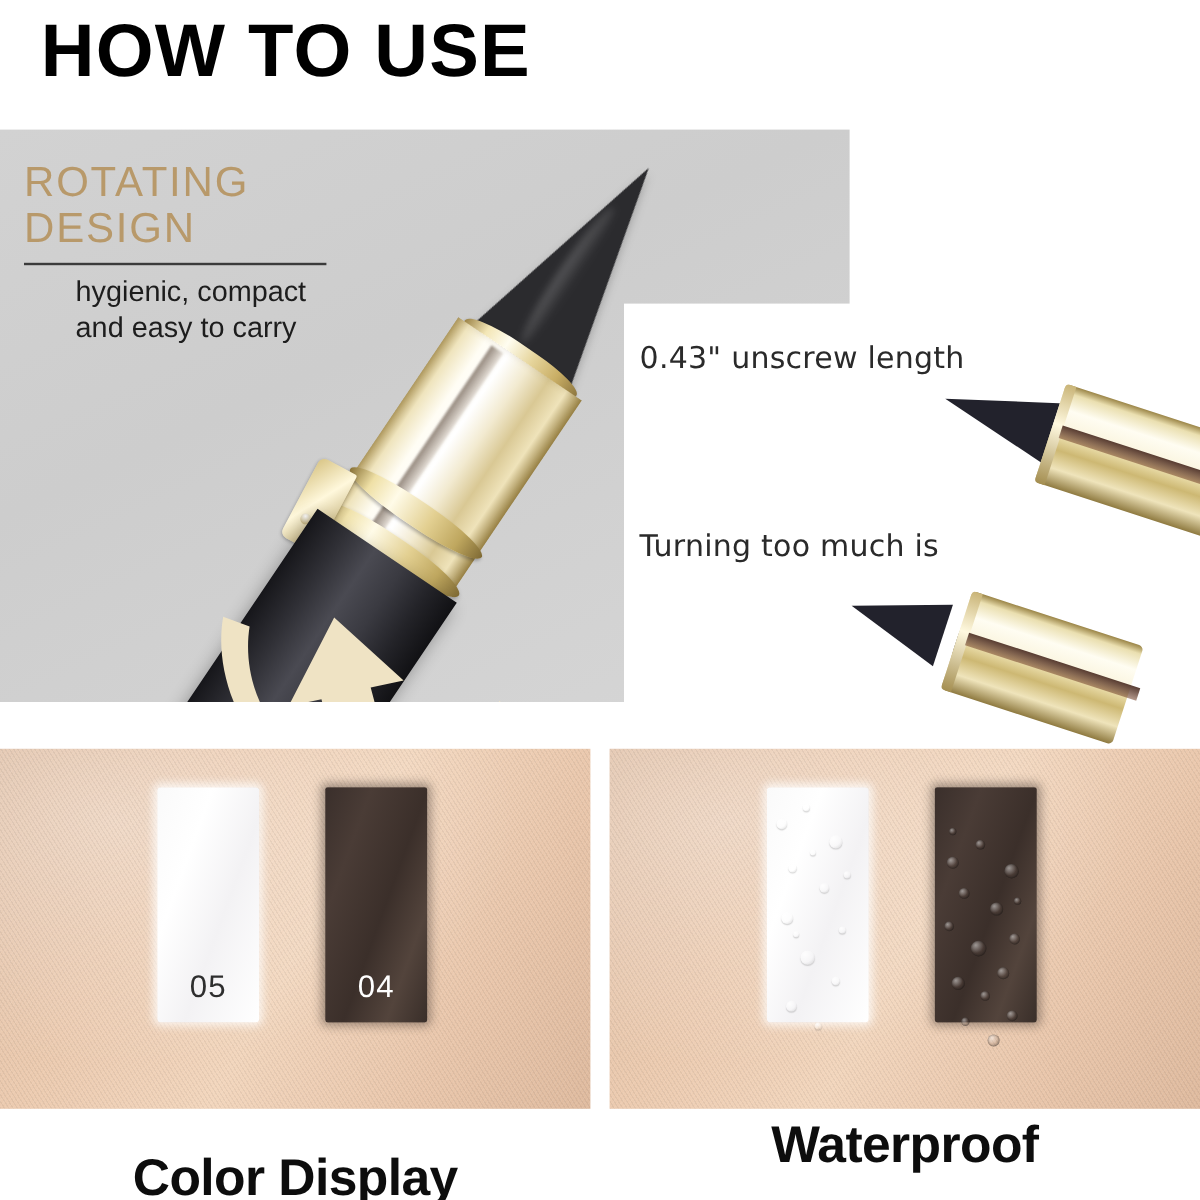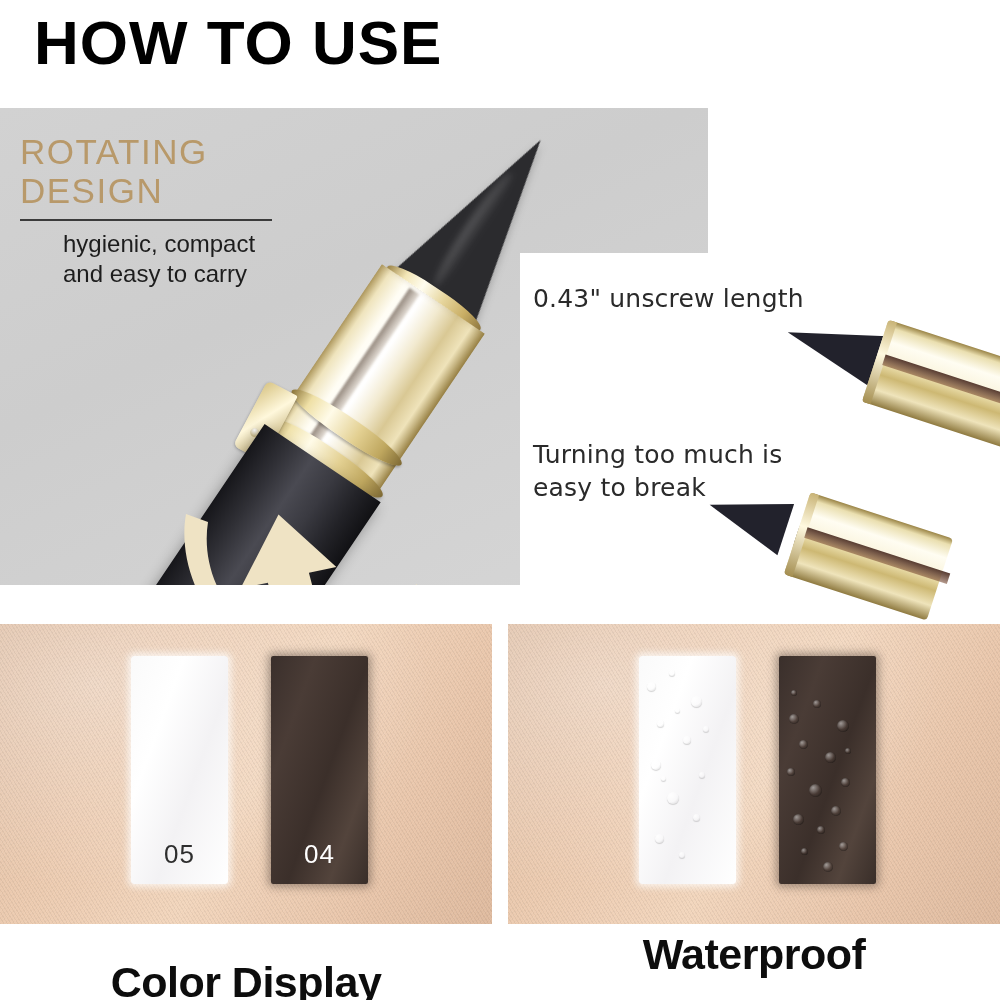--- a/index.html
+++ b/index.html
@@ -321,22 +321,21 @@
       radial-gradient(ellipse at 20% 20%, rgba(255,255,255,0.32), rgba(255,255,255,0) 60%),
       linear-gradient(120deg, #e0bfa5 0%, #eccbb0 28%, #f2d6bd 52%, #e9c6ab 78%, #dfbb9f 100%);
   }
   #panel-color { left: 0px; }
   #panel-water { left: 508px; }
 
   .swatch {
     position: absolute;
     top: 32px;
     width: 85px;
-    height: 228px;
-    padding-left: 12px;
+    height: 196px;
   }
   .swatch-white {
     left: 131px;
     background: linear-gradient(110deg,#fafafa,#ffffff 30%,#f3f2f4 60%,#ffffff 100%);
     border-radius: 3px;
     box-shadow: 0 0 7px 3px rgba(255,255,255,0.72);
   }
   .swatch-dark {
     left: 271px;
     background: linear-gradient(110deg,#3a2f2b,#4a3c36 25%,#3b2f2a 55%,#53443c 78%,#392e29 100%);
@@ -438,21 +437,20 @@
     </svg>
   </div>
 </div>
 
 <div id="info-panel">
   <div class="info-text" id="info-text-1">
     <span class="ln">0.43" unscrew length</span>
   </div>
   <div class="info-text" id="info-text-2">
     <span class="ln">Turning too much is</span>
-    <span class="ln">easy to break</span>
   </div>
 </div>
 
 <div class="mini-pencil" id="mini-1">
   <div class="mp-tip"></div>
   <div class="mp-barrel"></div>
   <div class="mp-cap-edge"></div>
   <div class="mp-band"></div>
 </div>
 

